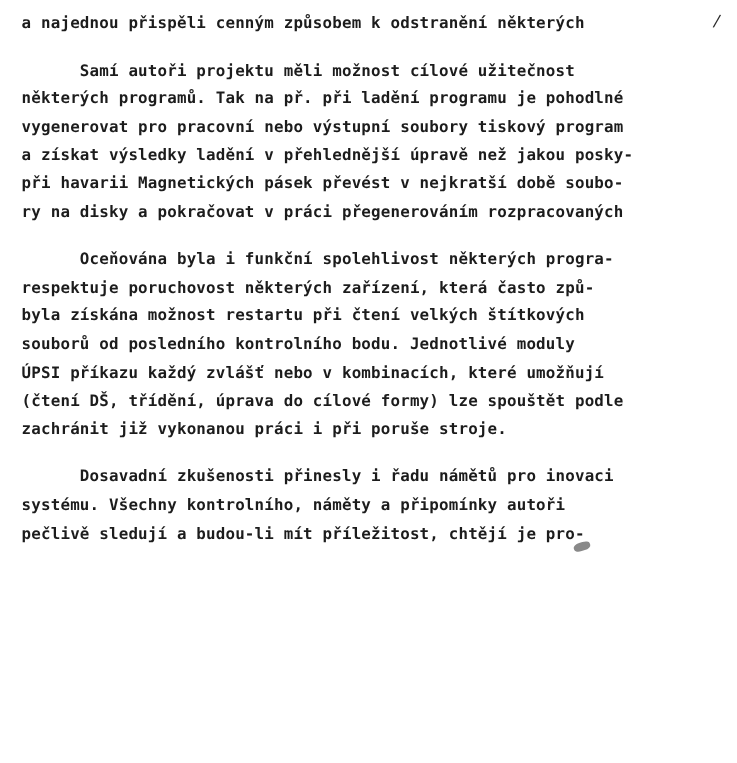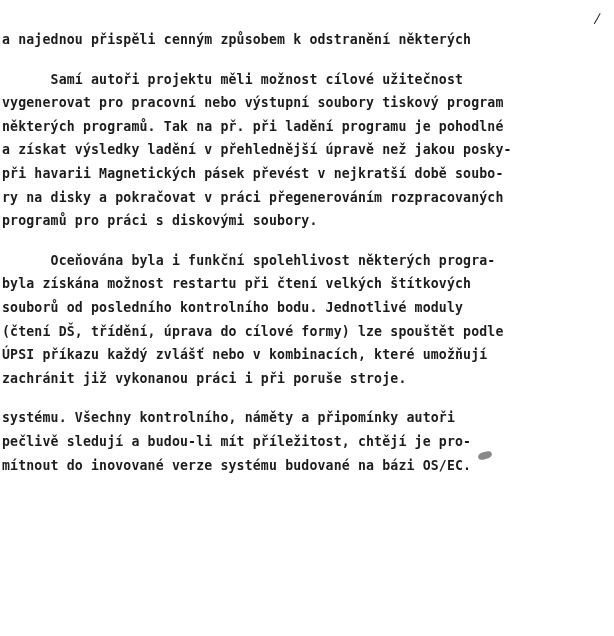--- a/index.html
+++ b/index.html
@@ -10,24 +10,23 @@
   #page {
     position: relative;
     width: 614px;
     height: 636px;
     background: #ffffff;
     overflow: hidden;
     font-family: "DejaVu Sans Mono", "Liberation Mono", monospace;
   }
   .doc-body {
     position: absolute;
-    left: 2px;
+    left: 18px;
     top: 8px;
     width: 578px;
-    margin-top: 20px;
   }
   .para {
     margin: 0 0 16px 0;
   }
   .para:last-child {
     margin-bottom: 0;
   }
   .line {
     display: block;
     font-size: 13.2px;
@@ -64,40 +63,40 @@
   <div class="margin-mark">/</div>
 
   <div class="doc-body">
 
     <div class="para">
       <span class="line">a najednou přispěli cenným způsobem k odstranění některých</span>
     </div>
 
     <div class="para">
       <span class="line">      Samí autoři projektu měli možnost cílové užitečnost</span>
+      <span class="line">některých programů. Tak na př. při ladění programu je pohodlné</span>
       <span class="line">vygenerovat pro pracovní nebo výstupní soubory tiskový program</span>
-      <span class="line">některých programů. Tak na př. při ladění programu je pohodlné</span>
       <span class="line">a získat výsledky ladění v přehlednější úpravě než jakou posky-</span>
       <span class="line">při havarii Magnetických pásek převést v nejkratší době soubo-</span>
       <span class="line">ry na disky a pokračovat v práci přegenerováním rozpracovaných</span>
-      <span class="line">programů pro práci s diskovými soubory.</span>
     </div>
 
     <div class="para">
       <span class="line">      Oceňována byla i funkční spolehlivost některých progra-</span>
+      <span class="line">respektuje poruchovost některých zařízení, která často způ-</span>
       <span class="line">byla získána možnost restartu při čtení velkých štítkových</span>
       <span class="line">souborů od posledního kontrolního bodu. Jednotlivé moduly</span>
+      <span class="line">ÚPSI příkazu každý zvlášť nebo v kombinacích, které umožňují</span>
       <span class="line">(čtení DŠ, třídění, úprava do cílové formy) lze spouštět podle</span>
-      <span class="line">ÚPSI příkazu každý zvlášť nebo v kombinacích, které umožňují</span>
       <span class="line">zachránit již vykonanou práci i při poruše stroje.</span>
     </div>
 
     <div class="para">
+      <span class="line">      Dosavadní zkušenosti přinesly i řadu námětů pro inovaci</span>
       <span class="line">systému. Všechny kontrolního, náměty a připomínky autoři</span>
       <span class="line">pečlivě sledují a budou-li mít příležitost, chtějí je pro-</span>
-      <span class="line">mítnout do inovované verze systému budované na bázi OS/EC.</span>
     </div>
 
   </div>
 
   <div class="smudge" style="left:478px; top:452px;"></div>
 
 </div>
 
 </body></html>

